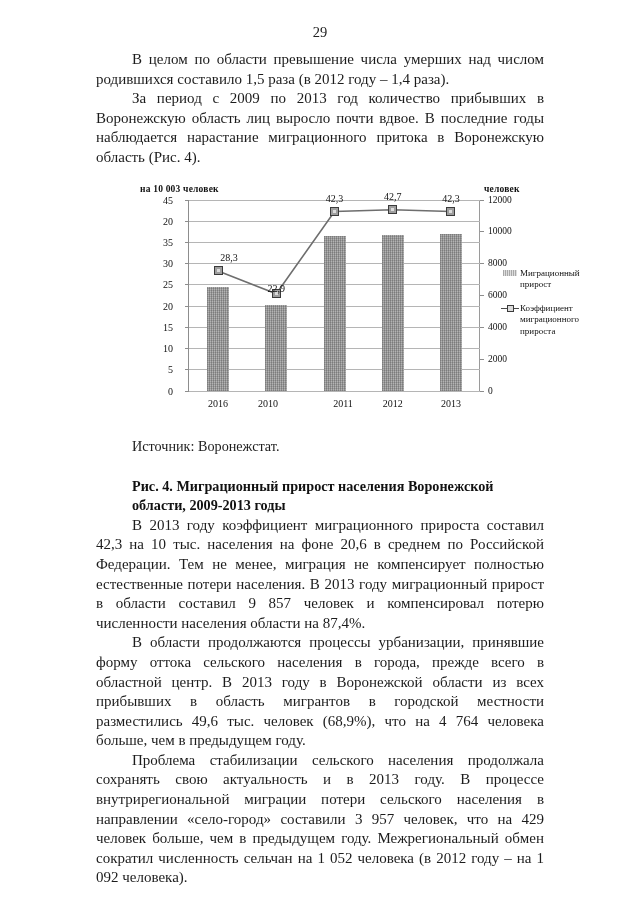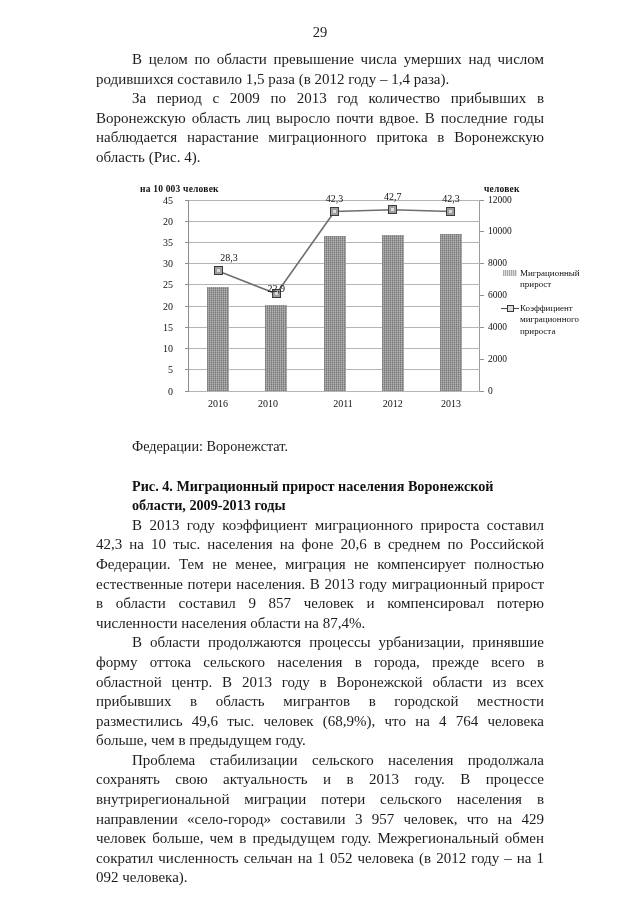--- a/index.html
+++ b/index.html
@@ -295,21 +295,21 @@
           <div class="legend-row">
             <span class="swatch-wrap">
                 <span class="sw-line"></span>
               </span>
             <span class="legend-text">Коэффициент миграционного прироста</span>
           </div>
         </div>
       </div>
     </div>
 
-    <p class="fig-source">Федерации: Воронежстат.</p>
+    <p class="fig-source">Источник: Воронежстат.</p>
     <p class="fig-caption">Рис. 4. Миграционный прирост населения Воронежской области, 2009-2013 годы</p>
 
     <p class="para after-fig">В 2013 году коэффициент миграционного прироста составил 42,3 на 10 тыс. населения на фоне 20,6 в среднем по Российской Федерации. Тем не менее, миграция не компенсирует полностью естественные потери населения. В 2013 году миграционный прирост в области составил 9 857 человек и компенсировал потерю численности населения области на 87,4%.</p>
     <p class="para">В области продолжаются процессы урбанизации, принявшие форму оттока сельского населения в города, прежде всего в областной центр. В 2013 году в Воронежской области из всех прибывших в область мигрантов в городской местности разместились 49,6 тыс. человек (68,9%), что на 4 764 человека больше, чем в предыдущем году.</p>
     <p class="para">Проблема стабилизации сельского населения продолжала сохранять свою актуальность и в 2013 году. В процессе внутрирегиональной миграции потери сельского населения в направлении «село-город» составили 3 957 человек, что на 429 человек больше, чем в предыдущем году. Межрегиональный обмен сократил численность сельчан на 1 052 человека (в 2012 году – на 1 092 человека).</p>
 
   </div>
 </div>
 
 </body></html>

